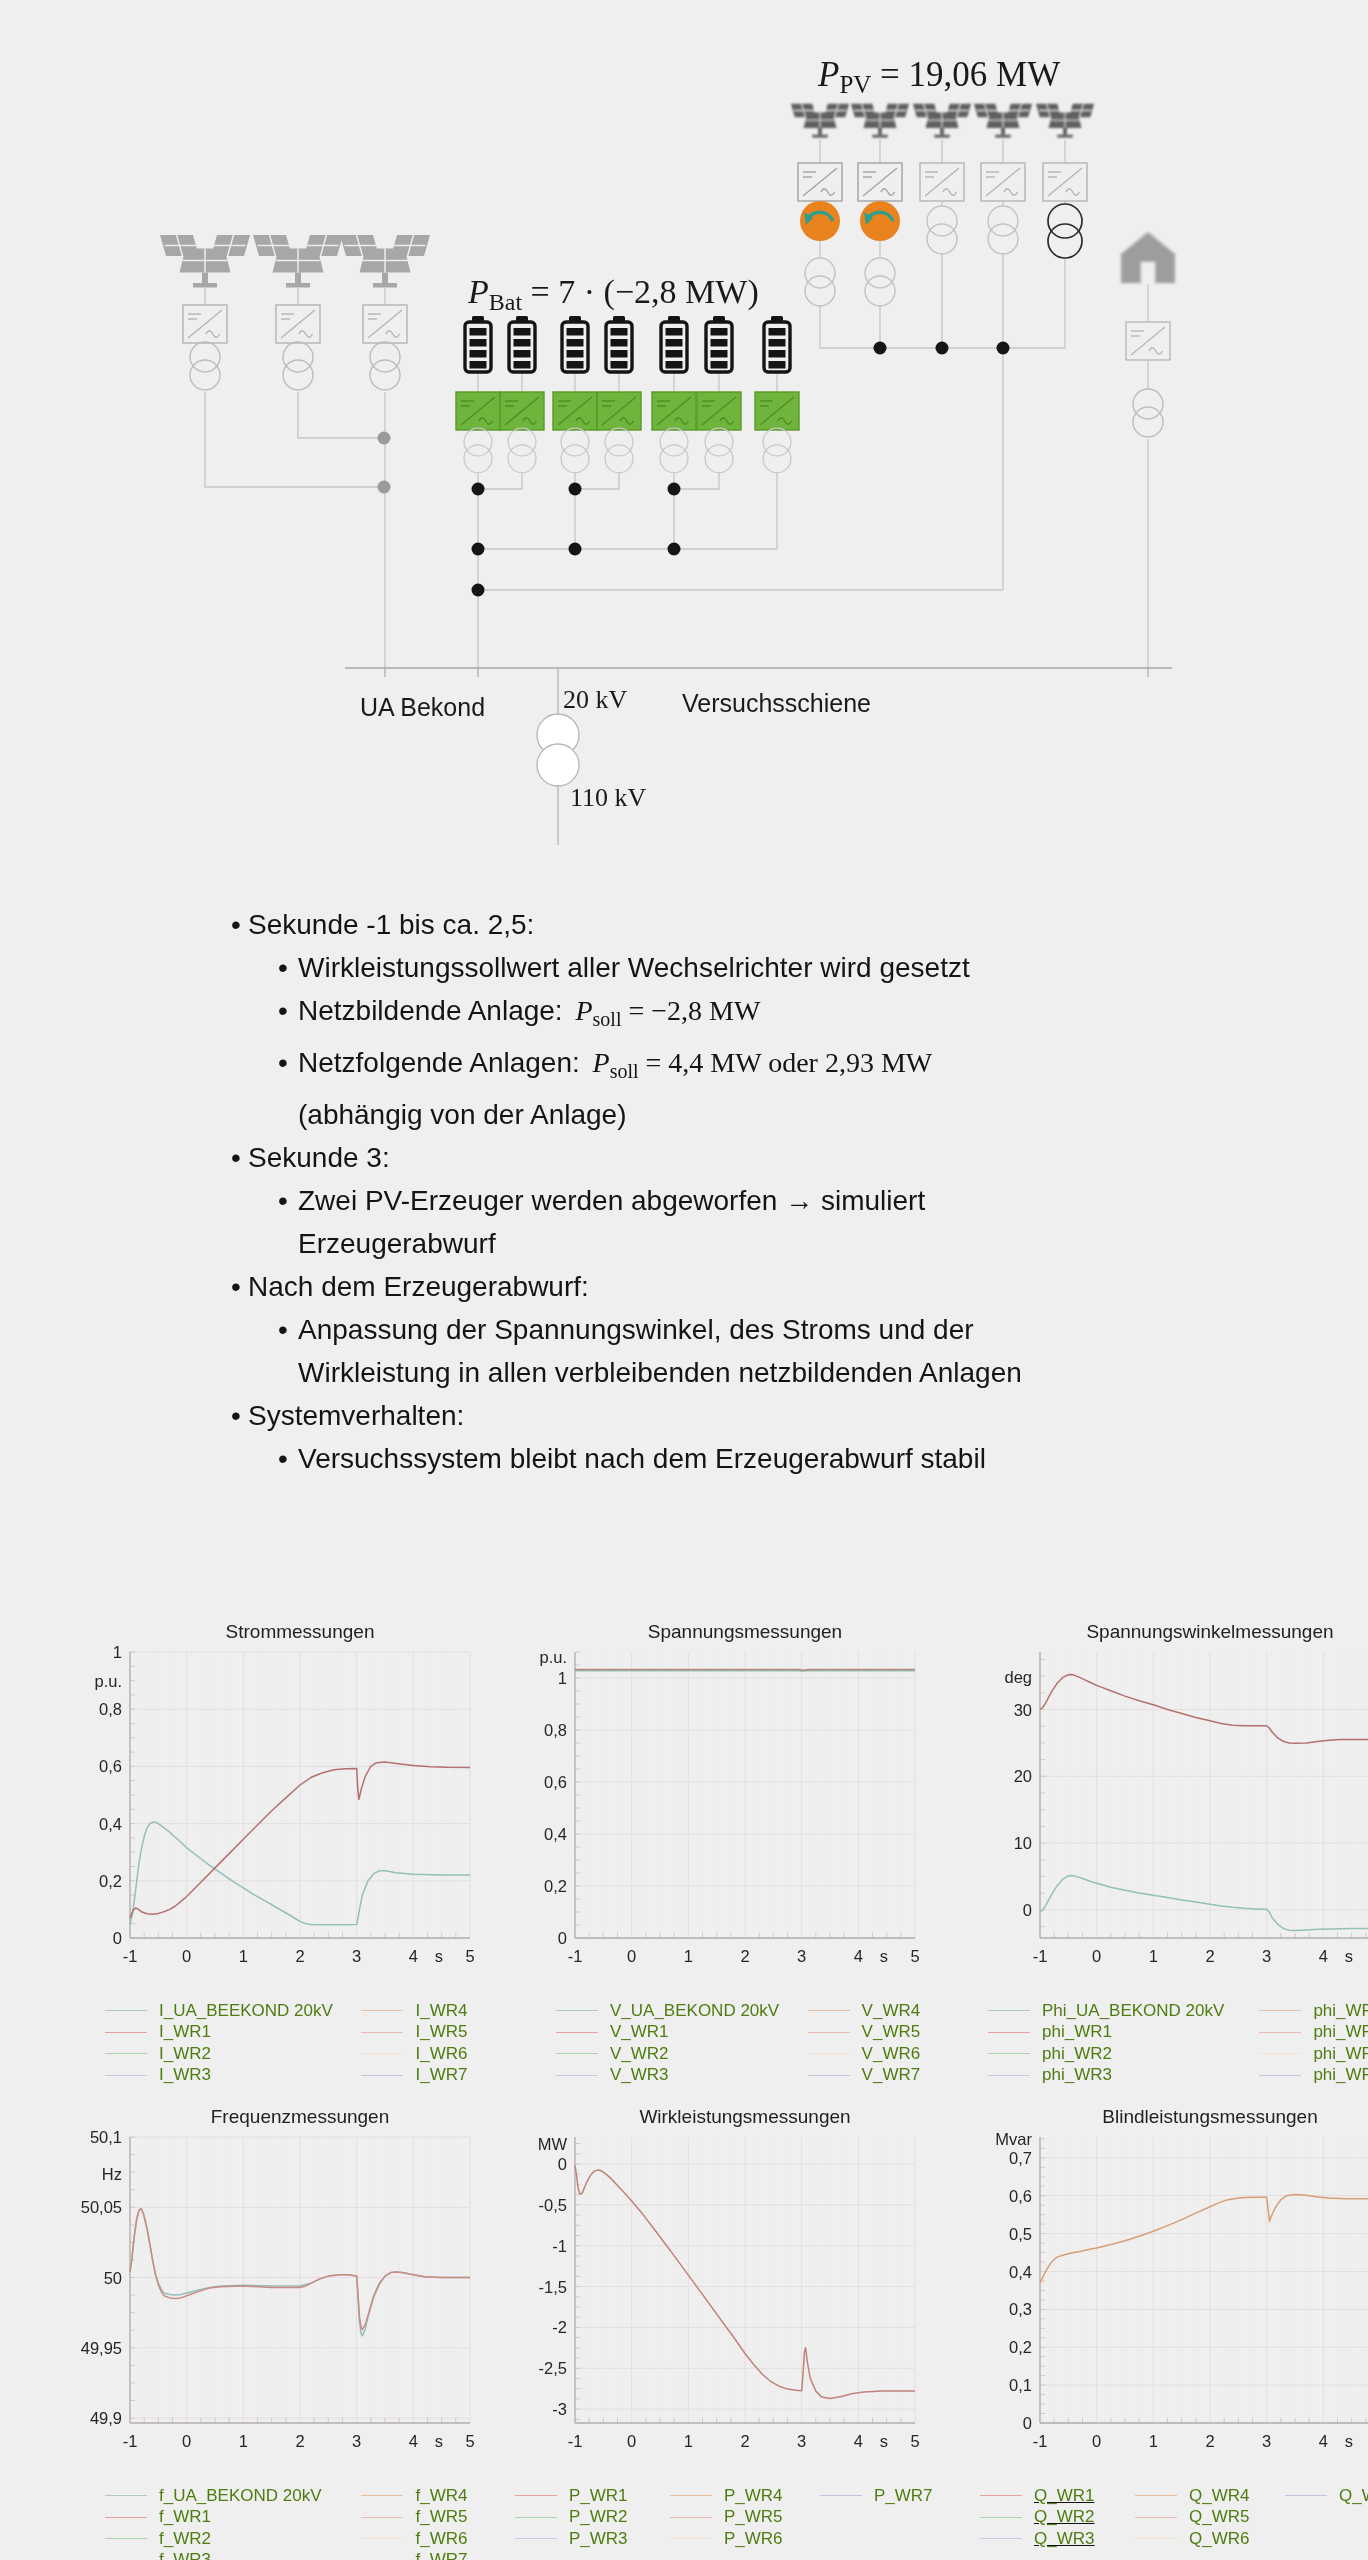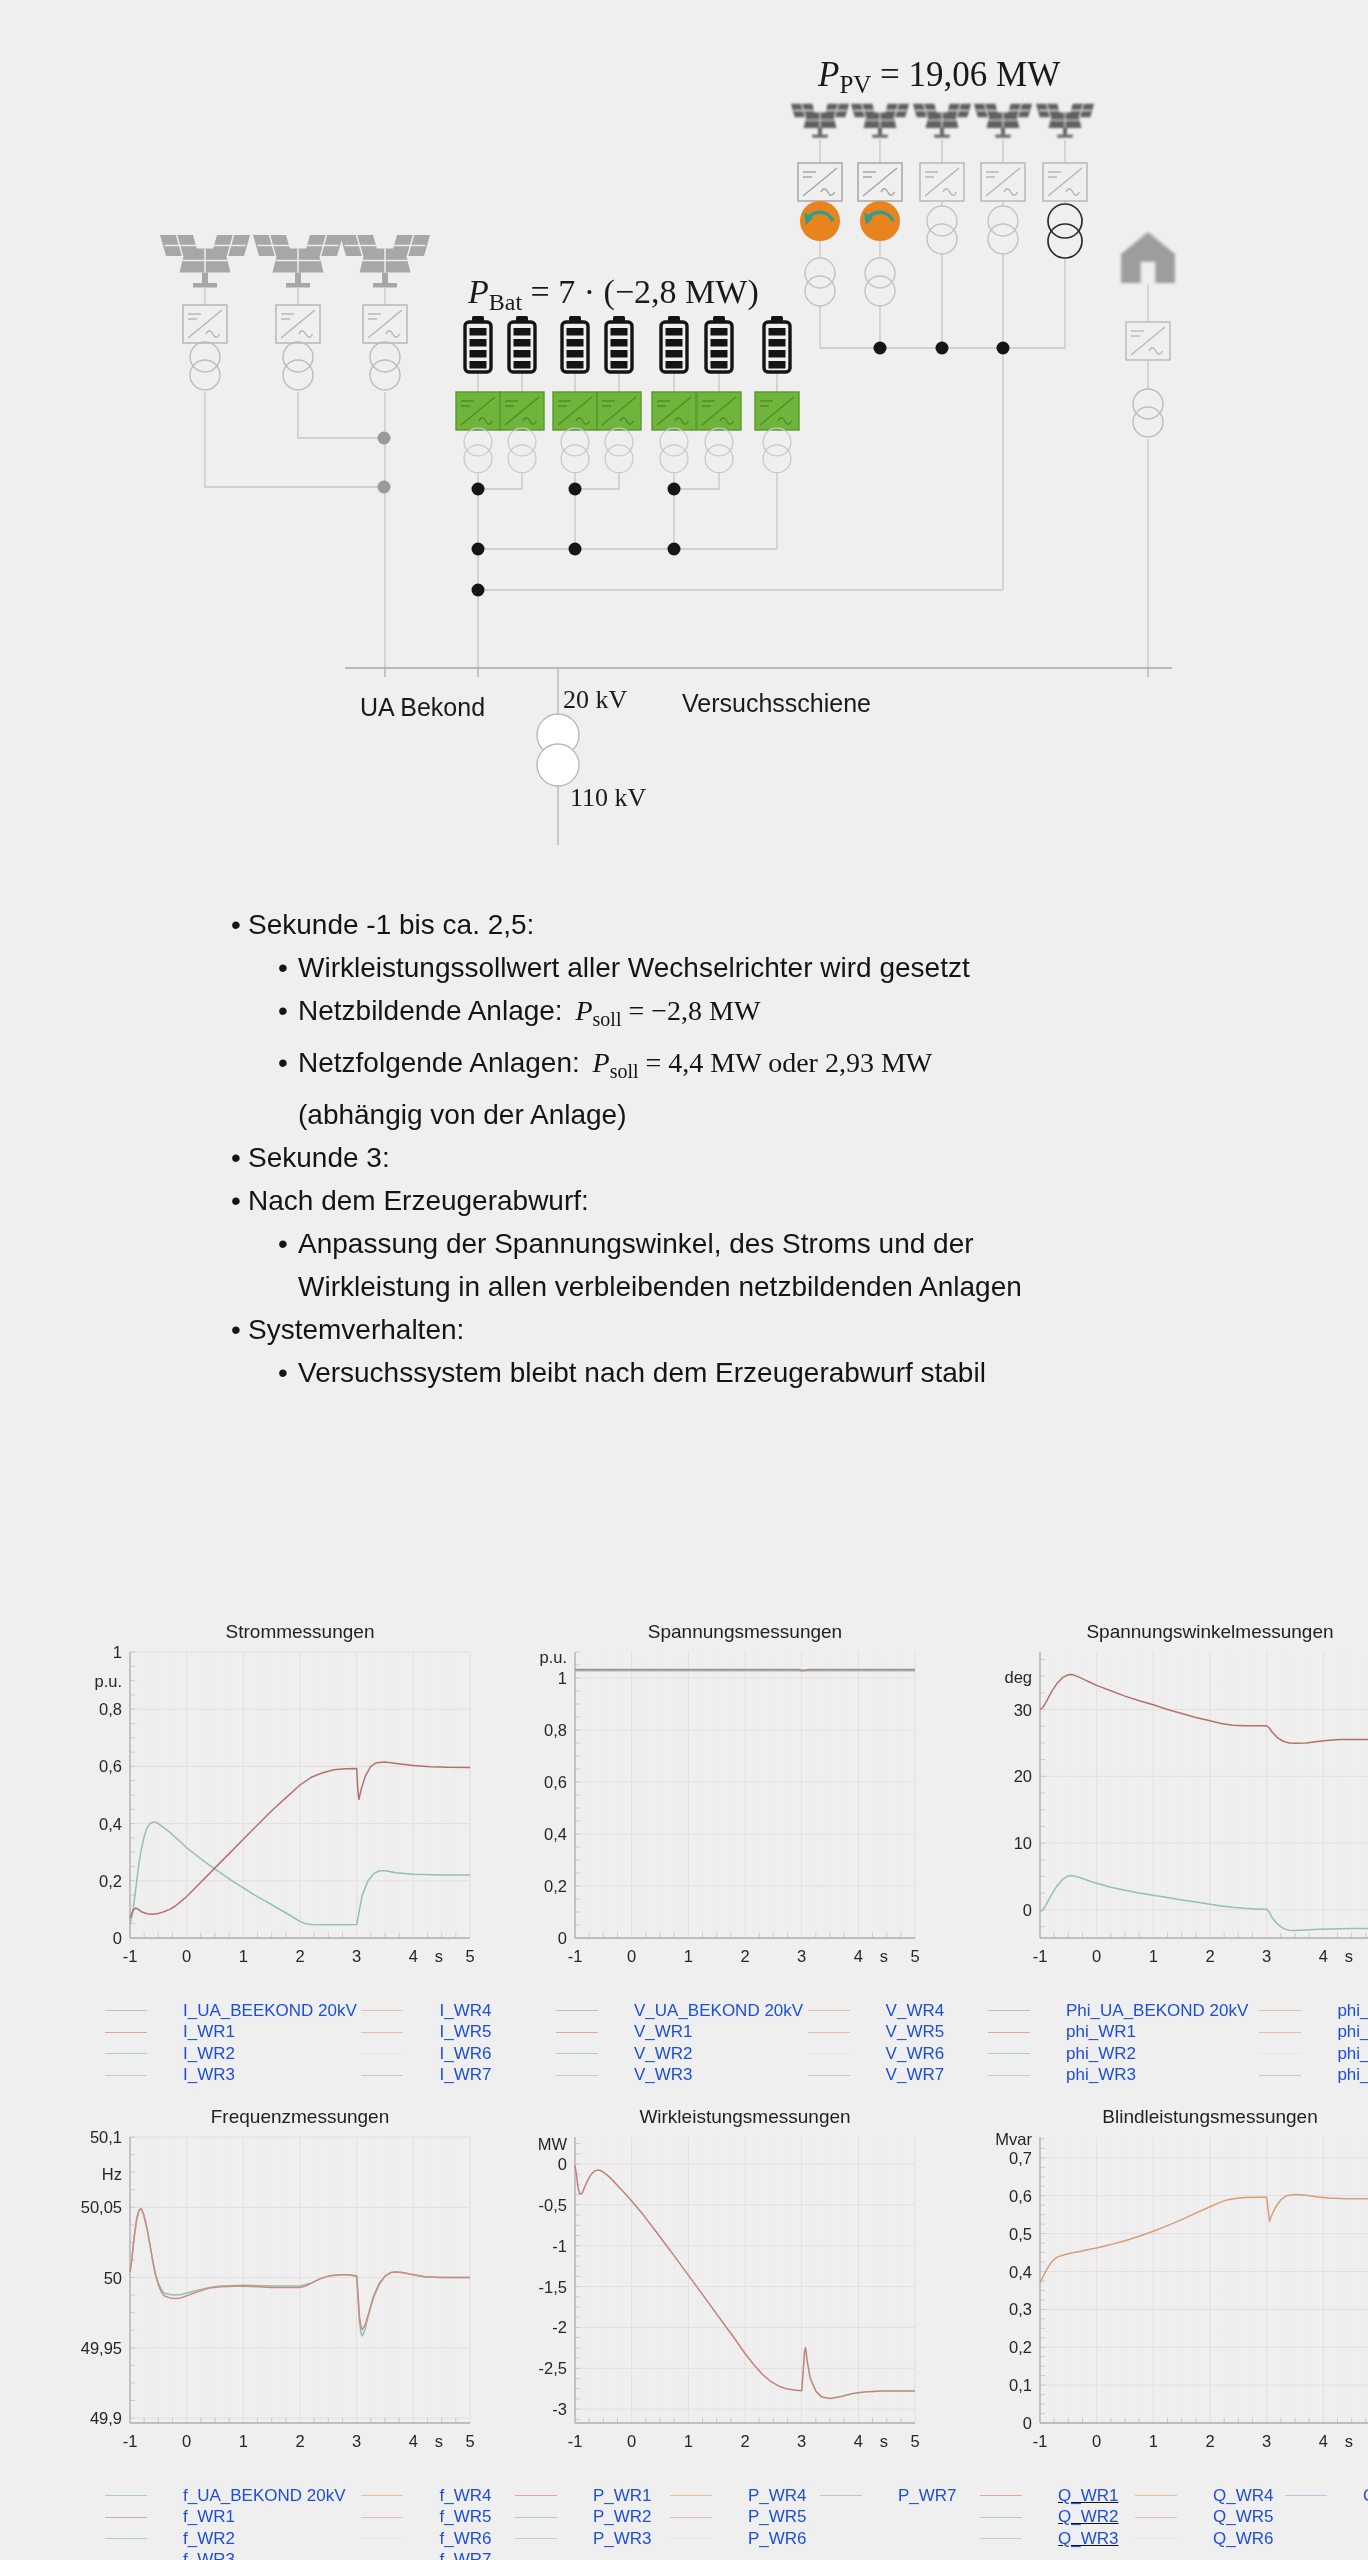--- a/index.html
+++ b/index.html
@@ -27,21 +27,21 @@
   .chart .gmin{stroke:#e9e5e4;stroke-width:1;stroke-dasharray:1.5,2.6;}
   .chart .gmaj{stroke:#e4dedd;stroke-width:1;}
   .chart .ax{stroke:#b3aeae;stroke-width:1.3;}
   .chart .tmin{stroke:#cfc9c9;stroke-width:1;}
   .chart .ctitle{font:19px "Liberation Sans",sans-serif;fill:#222;}
   .chart .tick{font:16.5px "Liberation Sans",sans-serif;fill:#262626;}
   .legend{display:flex;margin-top:30px;}
   .lcol{display:flex;flex-direction:column;}
   .lrow{height:21.5px;display:flex;align-items:center;}
   .lsw{display:inline-block;width:42px;height:0;border-top:1.7px solid #999;margin-right:12px;flex:none;}
-  .llb{font:17px "Liberation Sans",sans-serif;color:#1d4ed8;white-space:nowrap;margin-left:24px;}
+  .llb{font:17px "Liberation Sans",sans-serif;color:#4d7c0f;white-space:nowrap;}
 </style>
 </head>
 <body>
 
 <div class="slide">
 
   <svg width="1368" height="880" viewBox="0 0 1368 880">
     <defs>
       <filter id="fz" x="-30%" y="-30%" width="160%" height="160%">
           <feGaussianBlur stdDeviation="1.1"></feGaussianBlur>
@@ -204,20 +204,21 @@
 
   <div class="bullets">
     <div class="b1">
       <span class="bl">Sekunde -1 bis ca. 2,5:</span>
       <div class="b2"><span>Wirkleistungssollwert aller Wechselrichter wird gesetzt</span></div>
       <div class="b2"><span>Netzbildende Anlage: </span><span class="mP">P</span><span class="msub">soll</span><span class="mser"> = −2,8 MW</span></div>
       <div class="b2"><span>Netzfolgende Anlagen: </span><span class="mP">P</span><span class="msub">soll</span><span class="mser"> = 4,4 MW oder 2,93 MW</span><br><span>(abhängig von der Anlage)</span></div>
     </div>
     <div class="b1">
       <span class="bl">Sekunde 3:</span>
+      <div class="b2"><span>Zwei PV-Erzeuger werden abgeworfen → simuliert Erzeugerabwurf</span></div>
     </div>
     <div class="b1">
       <span class="bl">Nach dem Erzeugerabwurf:</span>
       <div class="b2"><span>Anpassung der Spannungswinkel, des Stroms und der Wirkleistung in allen verbleibenden netzbildenden Anlagen</span></div>
     </div>
     <div class="b1">
       <span class="bl">Systemverhalten:</span>
       <div class="b2"><span>Versuchssystem bleibt nach dem Erzeugerabwurf stabil</span></div>
     </div>
   </div>

